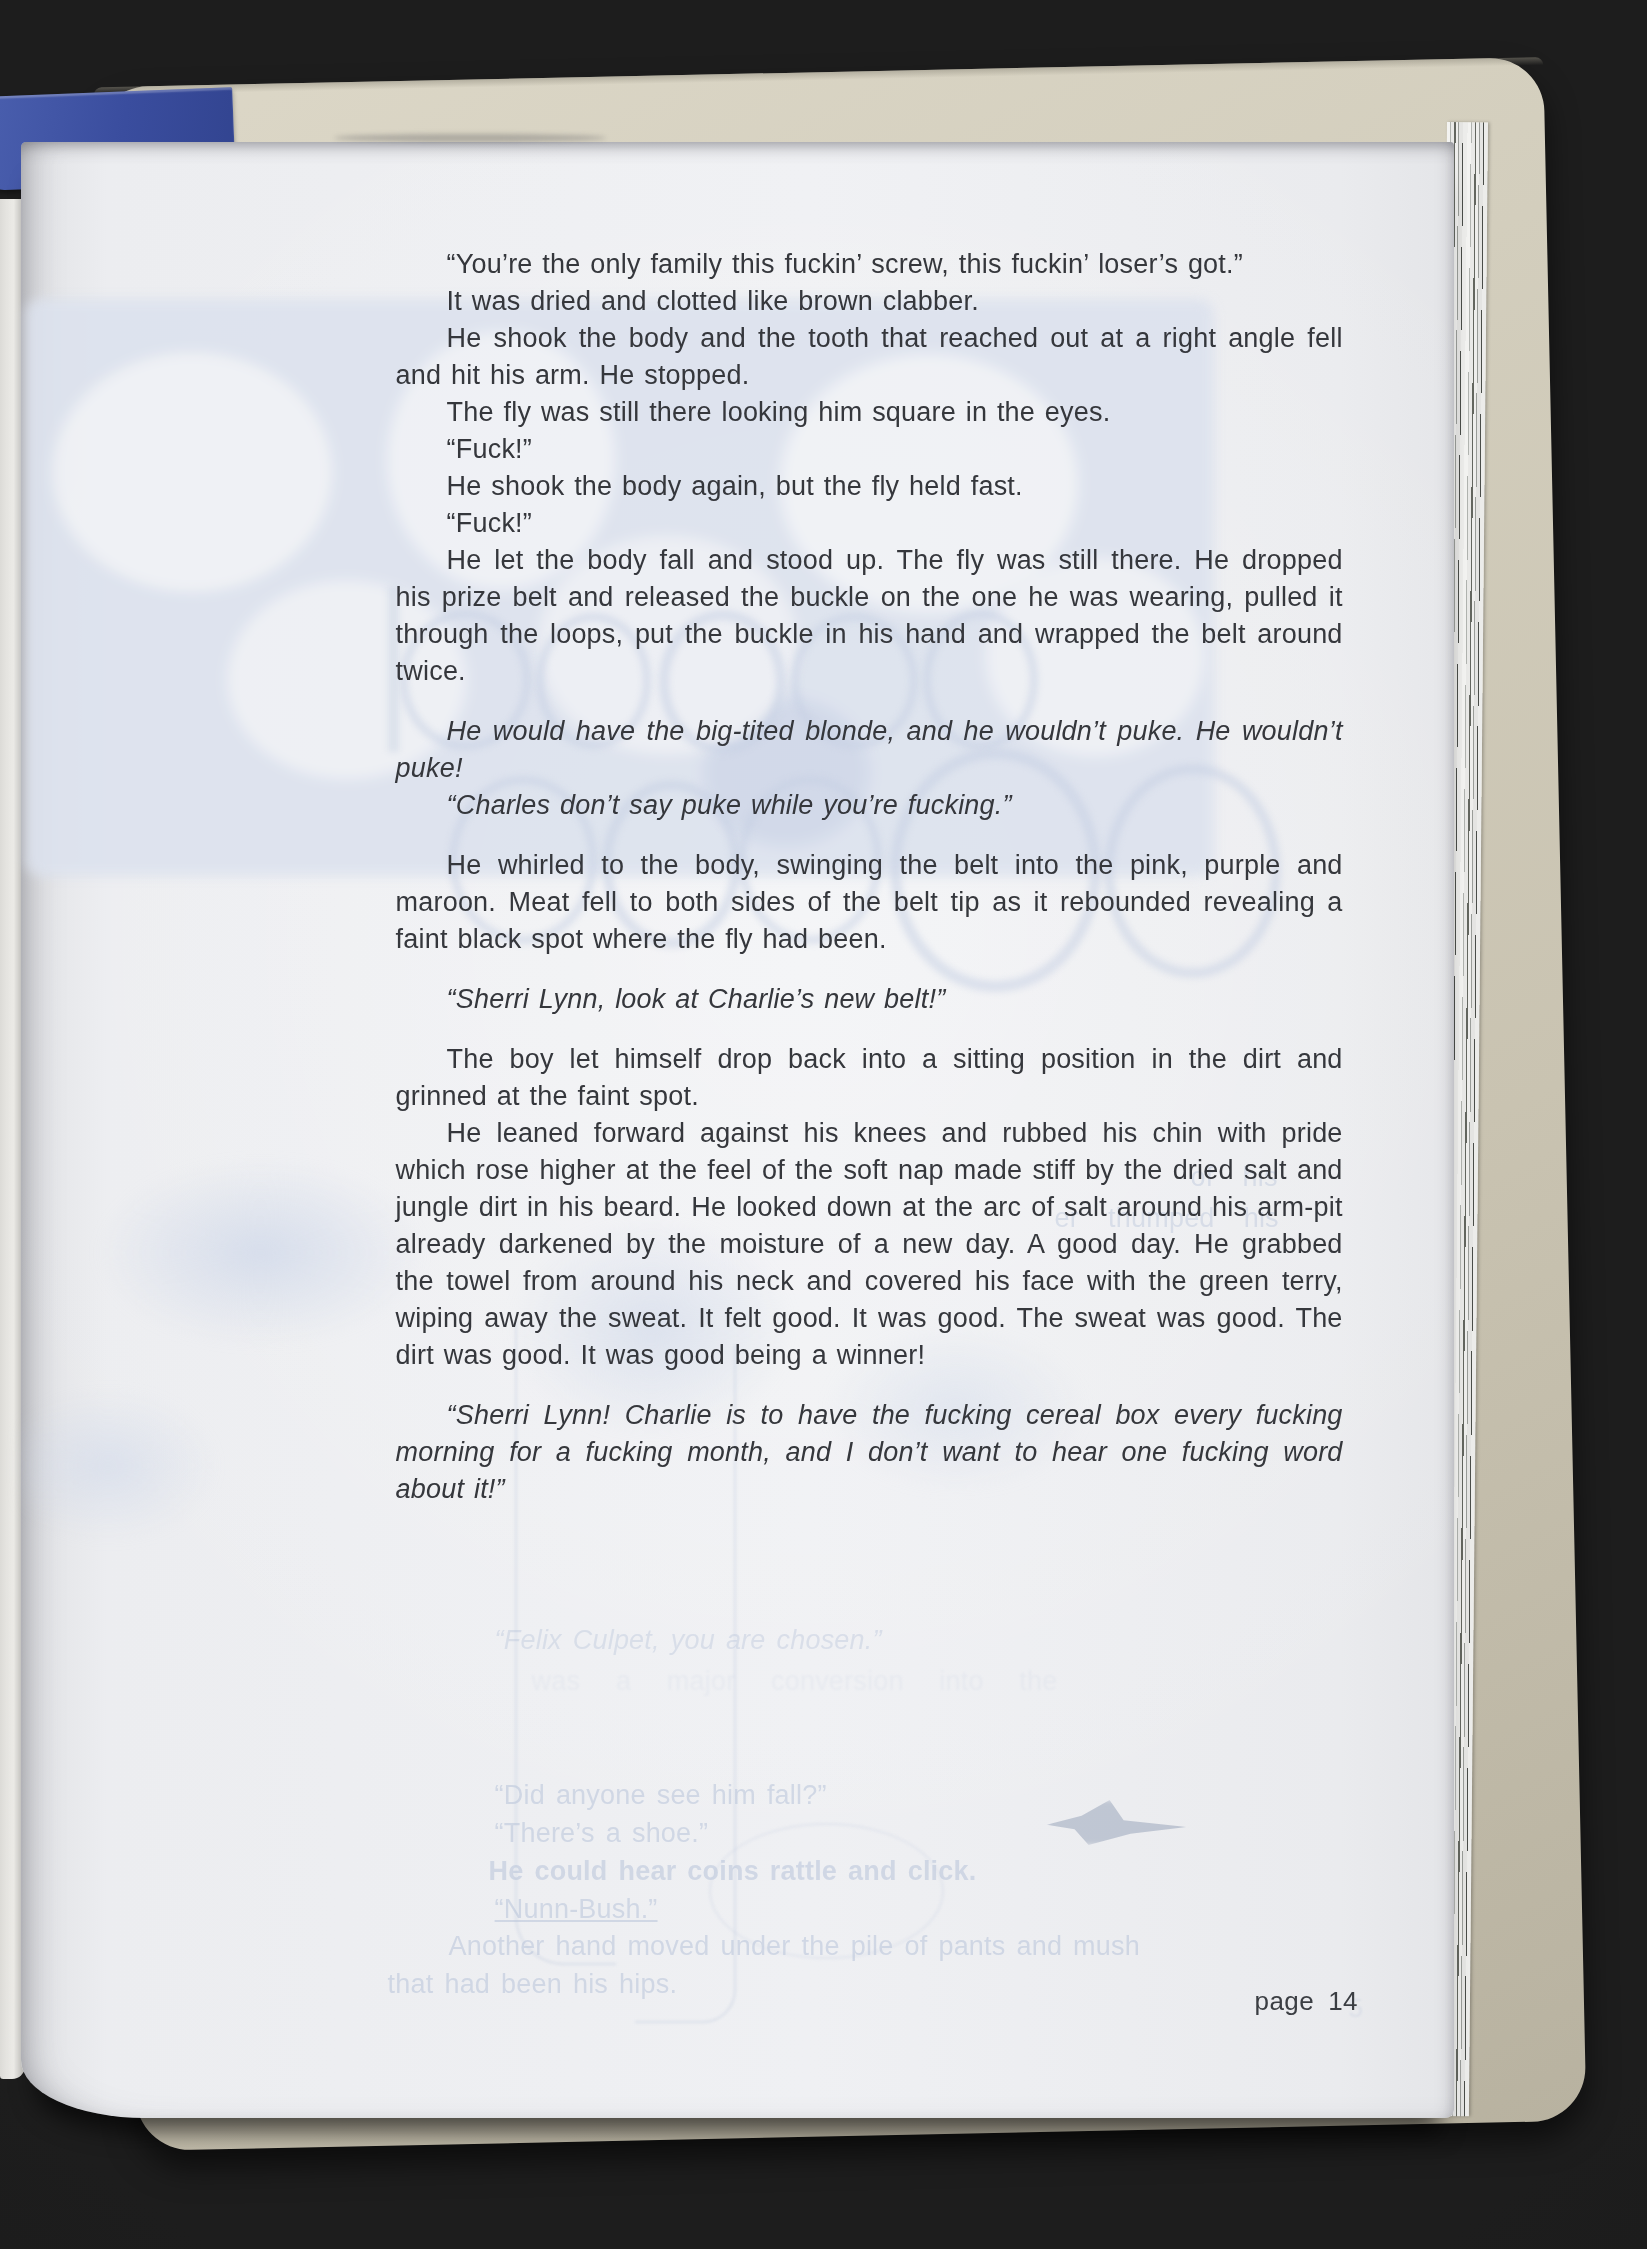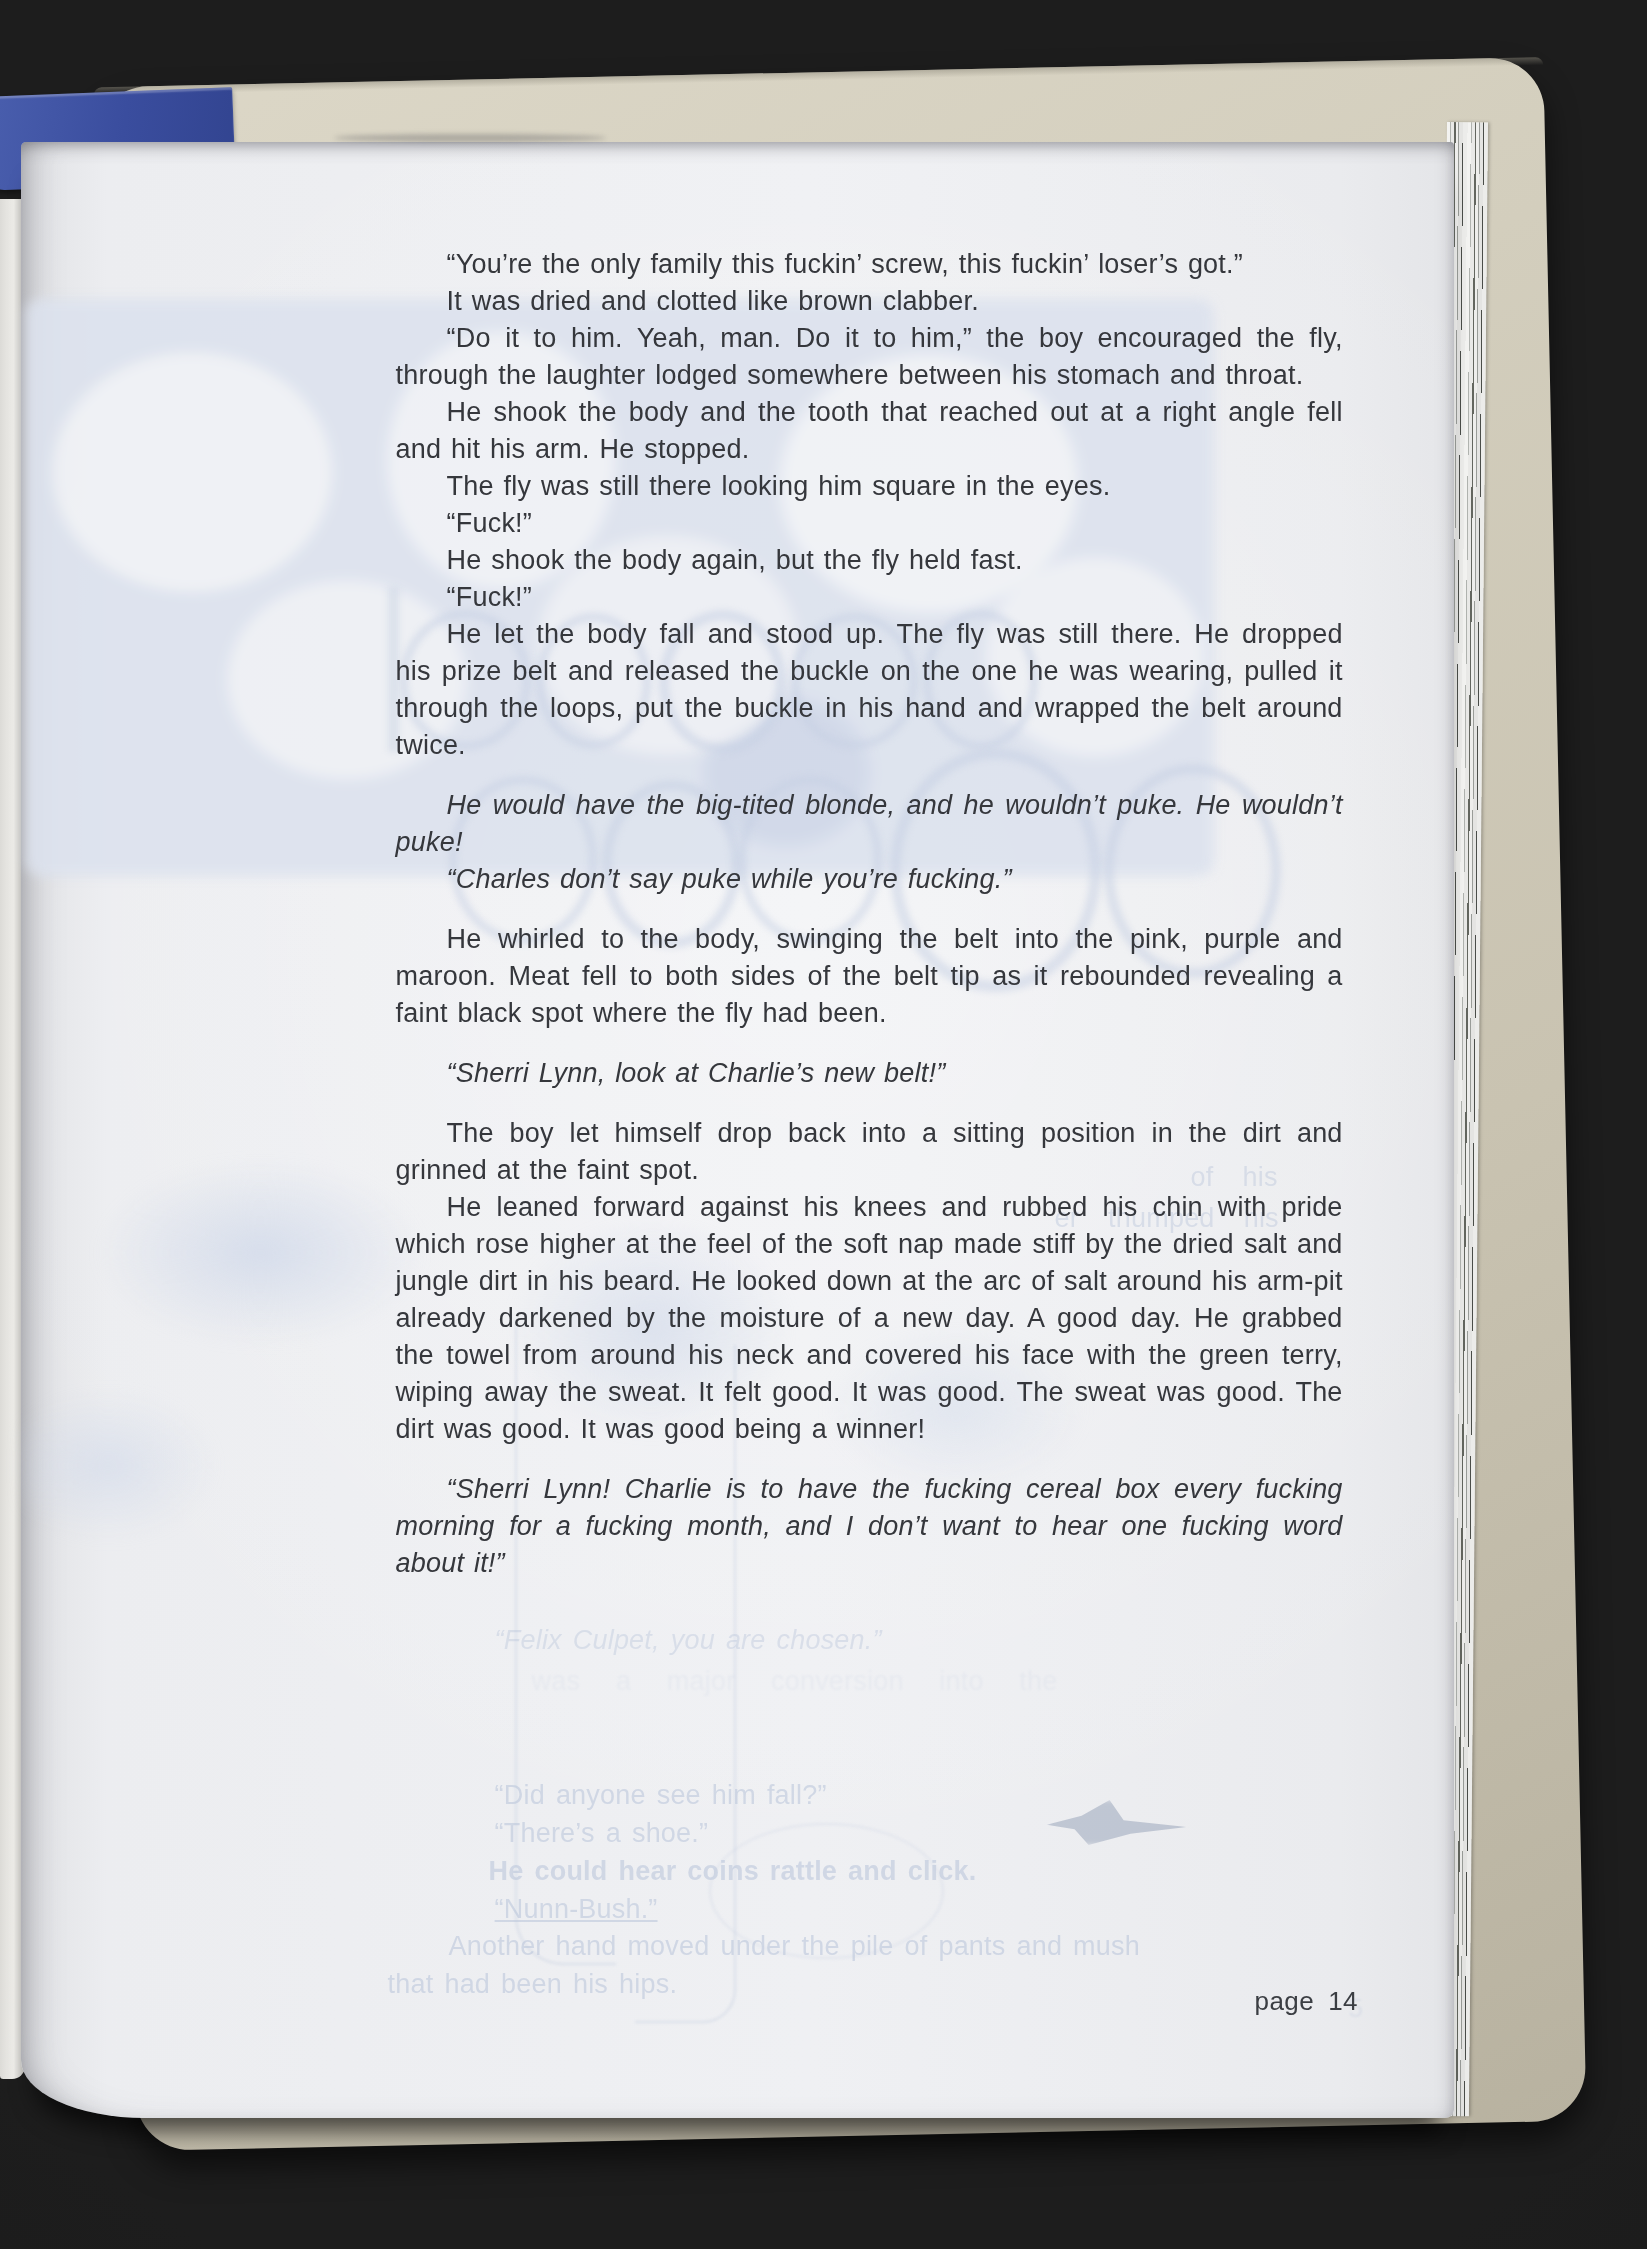--- a/index.html
+++ b/index.html
@@ -134,21 +134,20 @@
     <span class="ghost ghost-line" style="left:474px;top:1638px;">“Did anyone see him fall?”</span>
     <span class="ghost ghost-line" style="left:474px;top:1676px;">“There’s a shoe.”</span>
     <span class="ghost ghost-line" style="left:468px;top:1714px;font-weight:bold;">He could hear coins rattle and click.</span>
     <span class="ghost ghost-line" style="left:474px;top:1752px;text-decoration:underline;">“Nunn-Bush.”</span>
     <span class="ghost ghost-line" style="left:428px;top:1789px;">Another hand moved under the pile of pants and mush</span>
     <span class="ghost ghost-line" style="left:367px;top:1827px;">that had been his hips.</span>
 
     <div class="textblock">
       <p>“You’re the only family this fuckin’ screw, this fuckin’ loser’s got.”</p>
       <p>It was dried and clotted like brown clabber.</p>
-      <p>“Do it to him. Yeah, man. Do it to him,” the boy encouraged the fly, through the laughter lodged somewhere between his stomach and throat.</p>
       <p>He shook the body and the tooth that reached out at a right angle fell and hit his arm. He stopped.</p>
       <p>The fly was still there looking him square in the eyes.</p>
       <p>“Fuck!”</p>
       <p>He shook the body again, but the fly held fast.</p>
       <p>“Fuck!”</p>
       <p>He let the body fall and stood up. The fly was still there.  He dropped his prize belt and released the buckle on the one he was wearing, pulled it through the loops, put the buckle in his hand and wrapped the belt around twice.</p>
       <p class="it sp">He would have the big-tited blonde, and he wouldn’t puke. He wouldn’t puke!</p>
       <p class="it">“Charles don’t say puke while you’re fucking.”</p>
       <p class="sp">He whirled to the body, swinging the belt into the pink, purple and maroon.  Meat fell to both sides of the belt tip as it rebounded revealing a faint black spot where the fly had been.</p>
       <p class="it sp">“Sherri Lynn, look at Charlie’s new belt!”</p>

